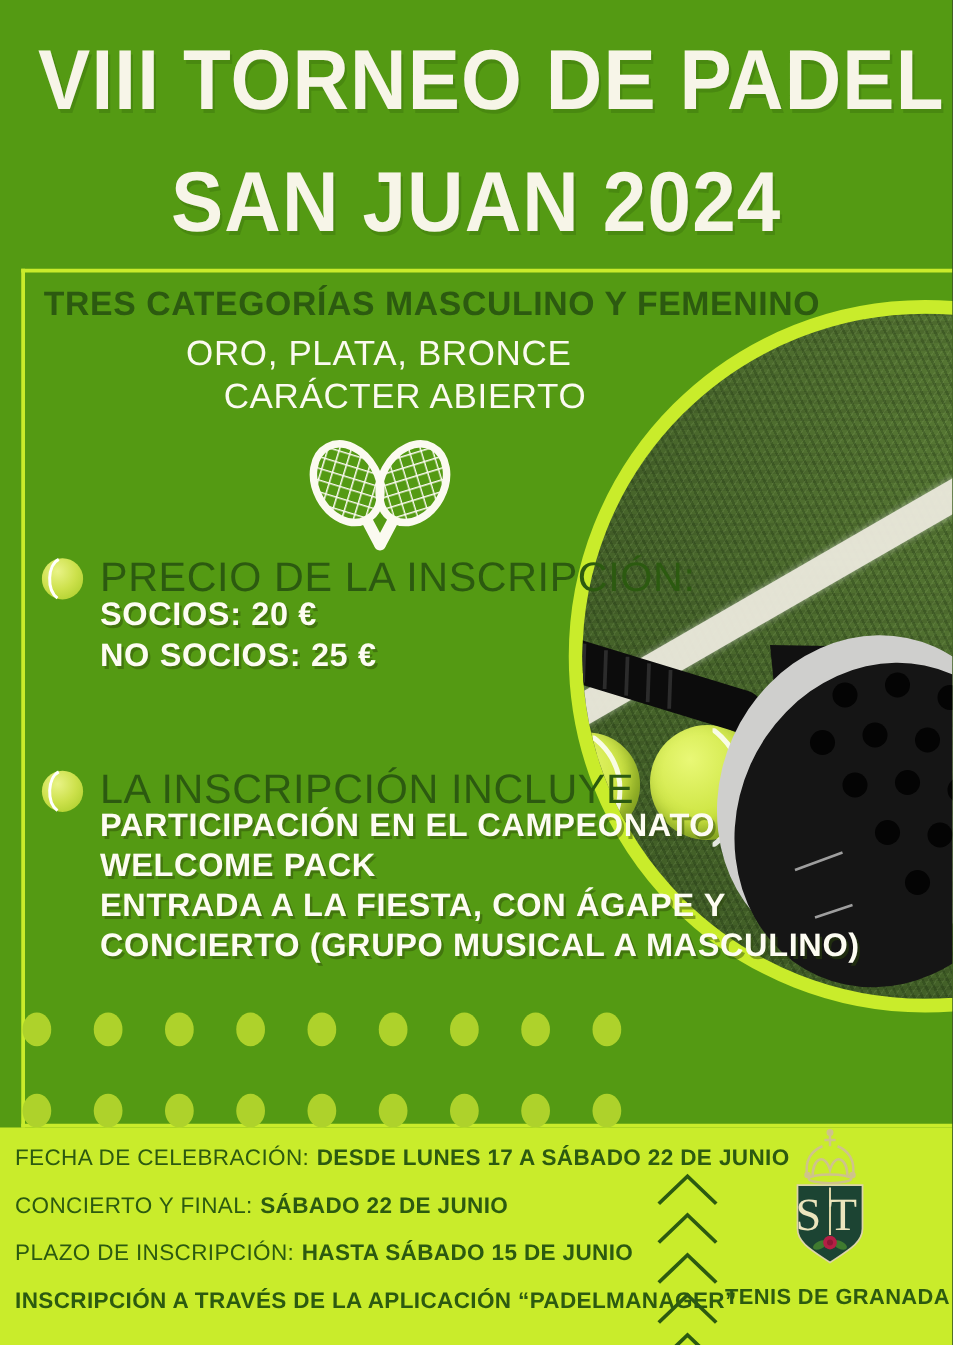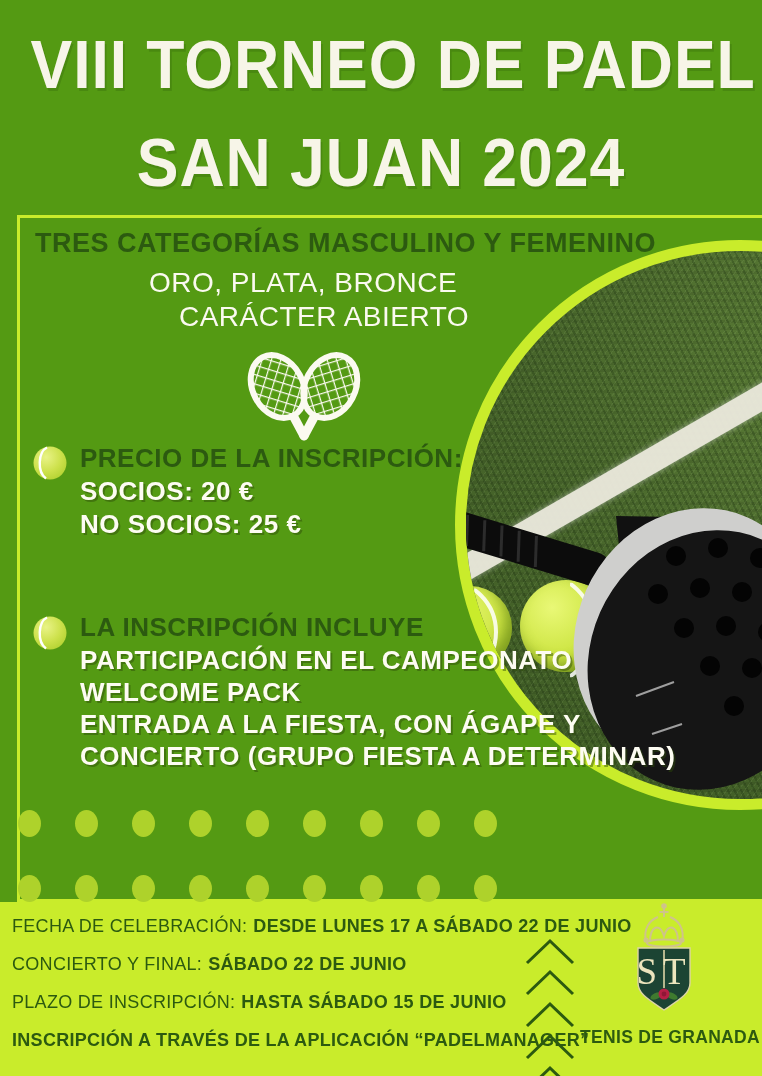--- a/index.html
+++ b/index.html
@@ -33,21 +33,21 @@
     color:#fbfaf0; font-weight:500; font-size:28px; letter-spacing:.5px;
   }
   .sub1{top:267px;} .sub2{top:301px;padding-left:21px;}
   .rackets-icon{position:absolute; left:243px; top:342px; z-index:3;}
   
   .ball-icon{position:absolute; width:34px; height:34px; z-index:3;}
   .ball-price{left:33px; top:446px;}
   .ball-includes{left:33px; top:616px;}
   .sec-title{
     position:absolute; left:80px; z-index:3; white-space:nowrap;
-    color:#2c5a10; font-weight:700; font-size:26px; letter-spacing:.5px;
+    color:#2c5a10; font-weight:400; font-size:33px; letter-spacing:.5px;
   }
   .sec-line{
     position:absolute; left:80px; z-index:3; white-space:nowrap;
     color:#fdfcf2; font-weight:800; font-size:26px; letter-spacing:.5px;
     text-shadow:2px 2px 0 rgba(44,74,9,.45);
   }
   
   .dots-row{position:absolute; left:18px; display:flex; gap:34px; z-index:1;}
   .dots-r1{top:810px;} .dots-r2{top:875px;}
   .dot{width:23px; height:27px; border-radius:50%; background:#aed22b; flex:0 0 auto;}
@@ -147,21 +147,21 @@
   <div class="sec-line" style="top:509px">NO SOCIOS: 25 €</div>
 
   <svg class="ball-icon ball-includes" viewBox="0 0 34 34">
     <circle cx="17" cy="17" r="16.5" fill="url(#ballg)"></circle>
     <path d="M14,1.5 C5,6 4,26 13,32.5" fill="none" stroke="#ffffff" stroke-width="2.4"></path>
   </svg>
   <div class="sec-title" style="top:612px">LA INSCRIPCIÓN INCLUYE</div>
   <div class="sec-line" style="top:645px">PARTICIPACIÓN EN EL CAMPEONATO</div>
   <div class="sec-line" style="top:677px">WELCOME PACK</div>
   <div class="sec-line" style="top:709px">ENTRADA A LA FIESTA, CON ÁGAPE Y</div>
-  <div class="sec-line" style="top:741px">CONCIERTO (GRUPO FIESTA A DETERMINAR)</div>
+  <div class="sec-line" style="top:741px">CONCIERTO (GRUPO MUSICAL A MASCULINO)</div>
 
   <div class="dots-row dots-r1">
       <span class="dot"></span>
       <span class="dot"></span>
       <span class="dot"></span>
       <span class="dot"></span>
       <span class="dot"></span>
       <span class="dot"></span>
       <span class="dot"></span>
       <span class="dot"></span>

